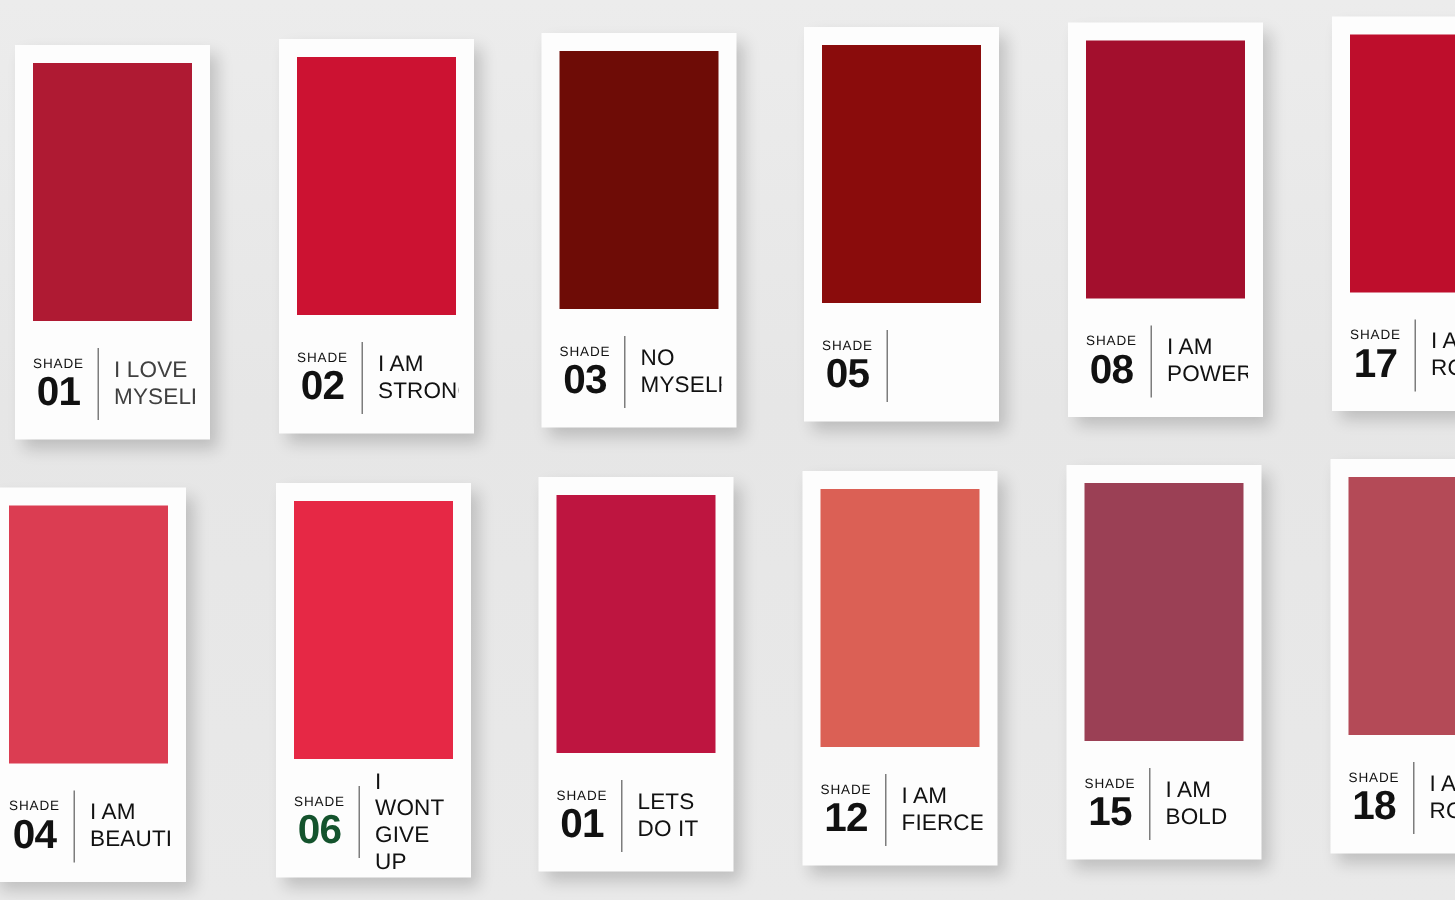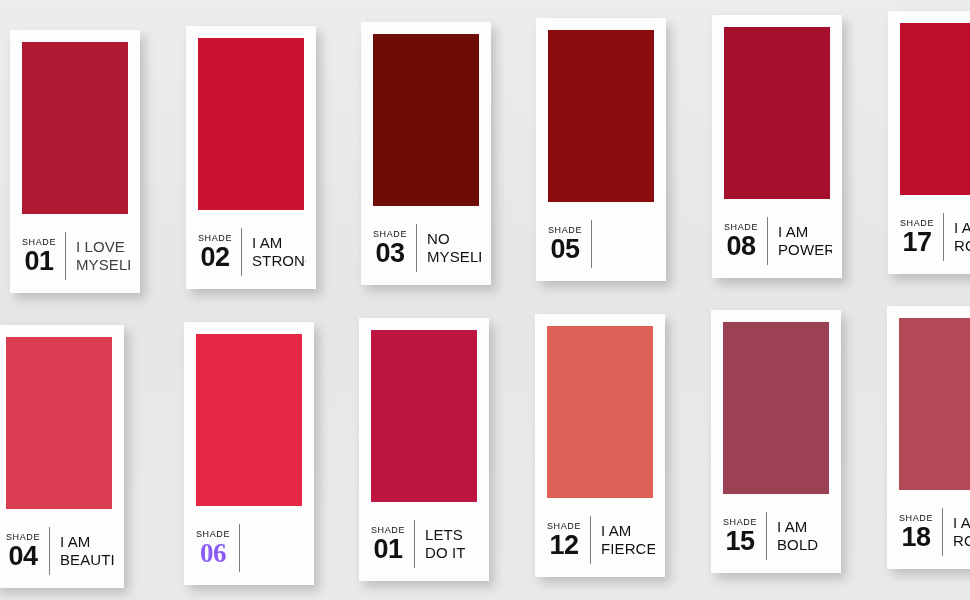--- a/index.html
+++ b/index.html
@@ -200,23 +200,25 @@
       <div class="affirm" style="color: rgb(17, 17, 17);">I AM
 BEAUTIFUL</div>
     </div>
   </div>
 
   <div class="card" style="left: 184px; top: 322px; width: 130px; height: 263px; background-color: rgb(253, 253, 253);">
     <div class="swatch" style="background-color: rgb(230, 40, 69);"></div>
     <div class="label-row">
       <div class="shade-block">
         <span class="shade-word" style="color: rgb(17, 17, 17);">SHADE</span>
-        <span class="shade-num" style="color: #8b5cf6; font-family: Liberation Serif, serif;">06</span>
-      </div>
-      <div class="divider" style="background-color: rgb(125, 125, 125);"></div>
+        <span class="shade-num" style="color: #14532d;">06</span>
+      </div>
+      <div class="divider" style="background-color: rgb(125, 125, 125);"></div>
+      <div class="affirm" style="color: rgb(17, 17, 17);">I WONT
+GIVE UP</div>
     </div>
   </div>
 
   <div class="card" style="left: 359px; top: 318px; width: 130px; height: 263px; background-color: rgb(253, 253, 253);">
     <div class="swatch" style="background-color: rgb(190, 21, 64);"></div>
     <div class="label-row">
       <div class="shade-block">
         <span class="shade-word" style="color: rgb(17, 17, 17);">SHADE</span>
         <span class="shade-num" style="color: rgb(17, 17, 17);">01</span>
       </div>

